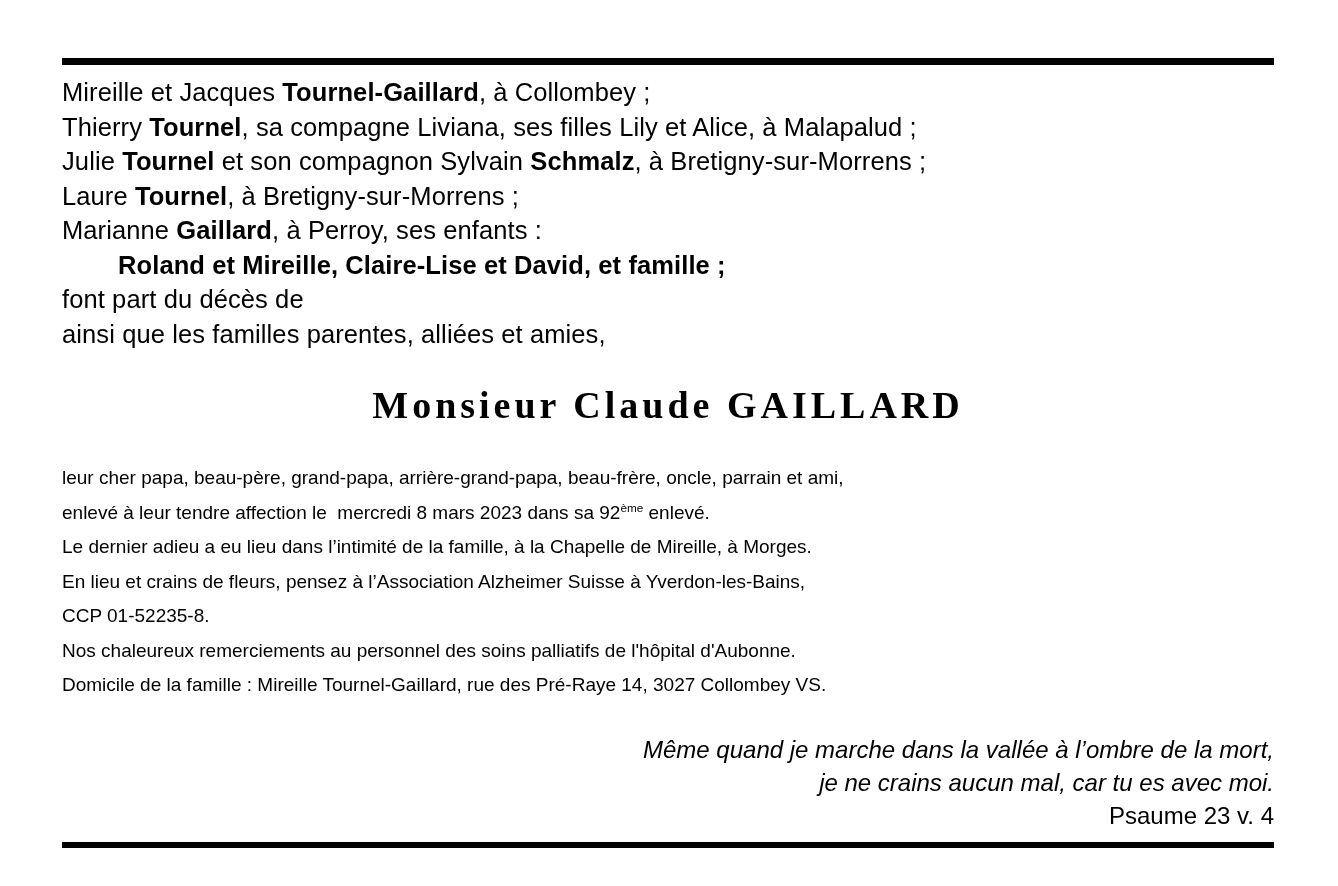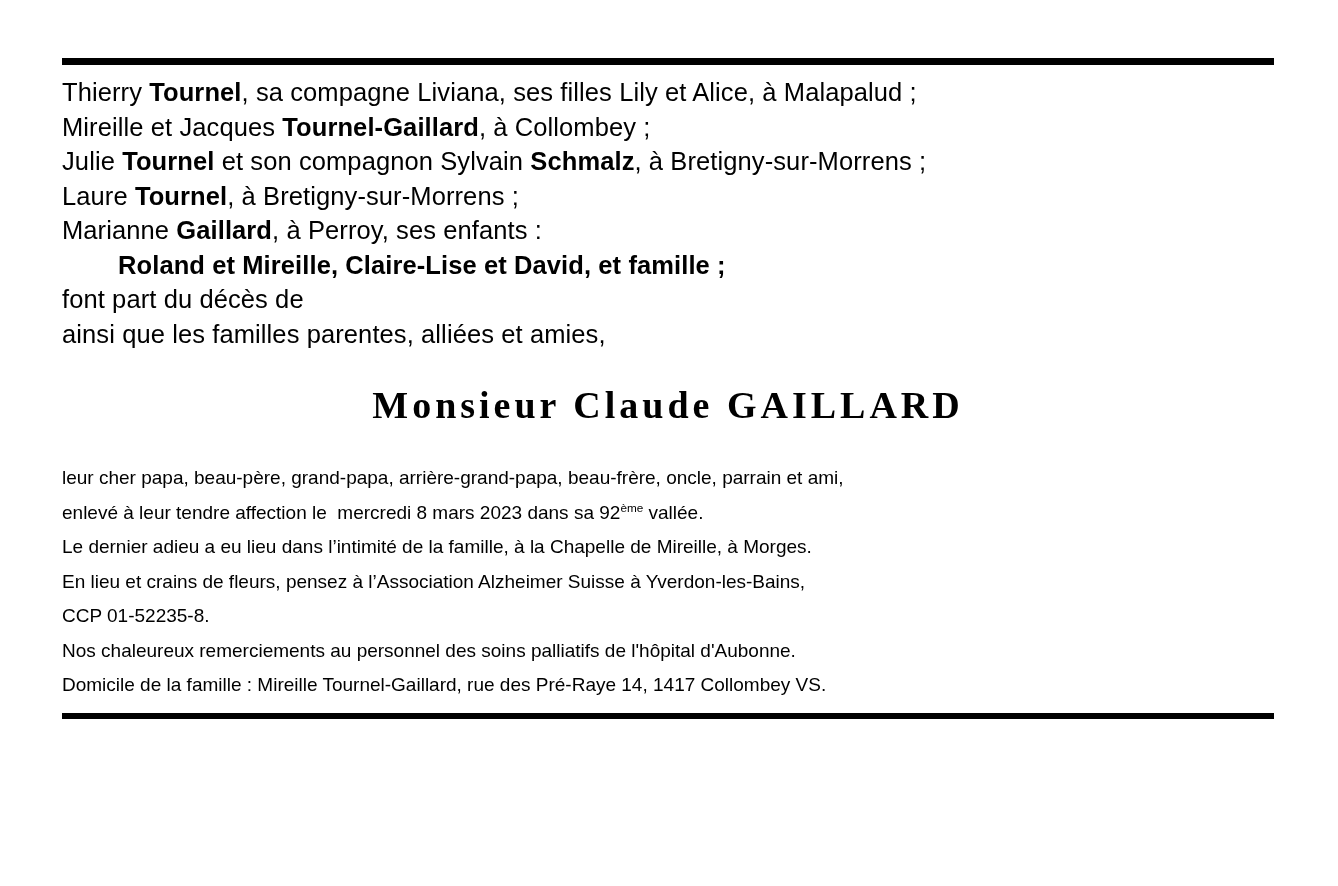--- a/index.html
+++ b/index.html
@@ -76,40 +76,45 @@
   }
 </style>
 </head>
 <body>
 
 <div class="notice">
 
   <div class="rule"></div>
 
   <div class="body-block">
+    <div class="line">Mireille et Jacques <b>Tournel-Gaillard</b>, à Collombey ;</div>
     <div class="line">Thierry <b>Tournel</b>, sa compagne Liviana, ses filles Lily et Alice, à Malapalud ;</div>
-    <div class="line">Mireille et Jacques <b>Tournel-Gaillard</b>, à Collombey ;</div>
     <div class="line">Julie <b>Tournel</b> et son compagnon Sylvain <b>Schmalz</b>, à Bretigny-sur-Morrens ;</div>
     <div class="line">Laure <b>Tournel</b>, à Bretigny-sur-Morrens ;</div>
     <div class="line">Marianne <b>Gaillard</b>, à Perroy, ses enfants :</div>
     <div class="line indent">Roland et Mireille, Claire-Lise et David, et famille ;</div>
     <div class="line">font part du décès de</div>
     <div class="line">ainsi que les familles parentes, alliées et amies,</div>
   </div>
 
   <div class="deceased-name">Monsieur Claude GAILLARD</div>
 
   <div class="details-block">
     <div class="line">leur cher papa, beau-père, grand-papa, arrière-grand-papa, beau-frère, oncle, parrain et ami,</div>
-    <div class="line"><span>enlevé à leur tendre affection le  mercredi 8 mars 2023 dans sa 92</span><sup>ème</sup><span> vallée.</span></div>
+    <div class="line"><span>enlevé à leur tendre affection le  mercredi 8 mars 2023 dans sa 92</span><sup>ème</sup><span> enlevé.</span></div>
     <div class="line">Le dernier adieu a eu lieu dans l’intimité de la famille, à la Chapelle de Mireille, à Morges.</div>
     <div class="line">En lieu et crains de fleurs, pensez à l’Association Alzheimer Suisse à Yverdon-les-Bains,</div>
     <div class="line">CCP 01-52235-8.</div>
     <div class="line">Nos chaleureux remerciements au personnel des soins palliatifs de l'hôpital d'Aubonne.</div>
-    <div class="line">Domicile de la famille : Mireille Tournel-Gaillard, rue des Pré-Raye 14, 1417 Collombey VS.</div>
+    <div class="line">Domicile de la famille : Mireille Tournel-Gaillard, rue des Pré-Raye 14, 3027 Collombey VS.</div>
   </div>
 
+  <div class="verse">
+    <div>Même quand je marche dans la vallée à l’ombre de la mort,</div>
+    <div>je ne crains aucun mal, car tu es avec moi.</div>
+    <div class="ref">Psaume 23 v. 4</div>
+  </div>
 
   <div class="bottom-rule-wrap">
     <div class="rule rule-bottom"></div>
   </div>
 
 </div>
 
 </body></html>

